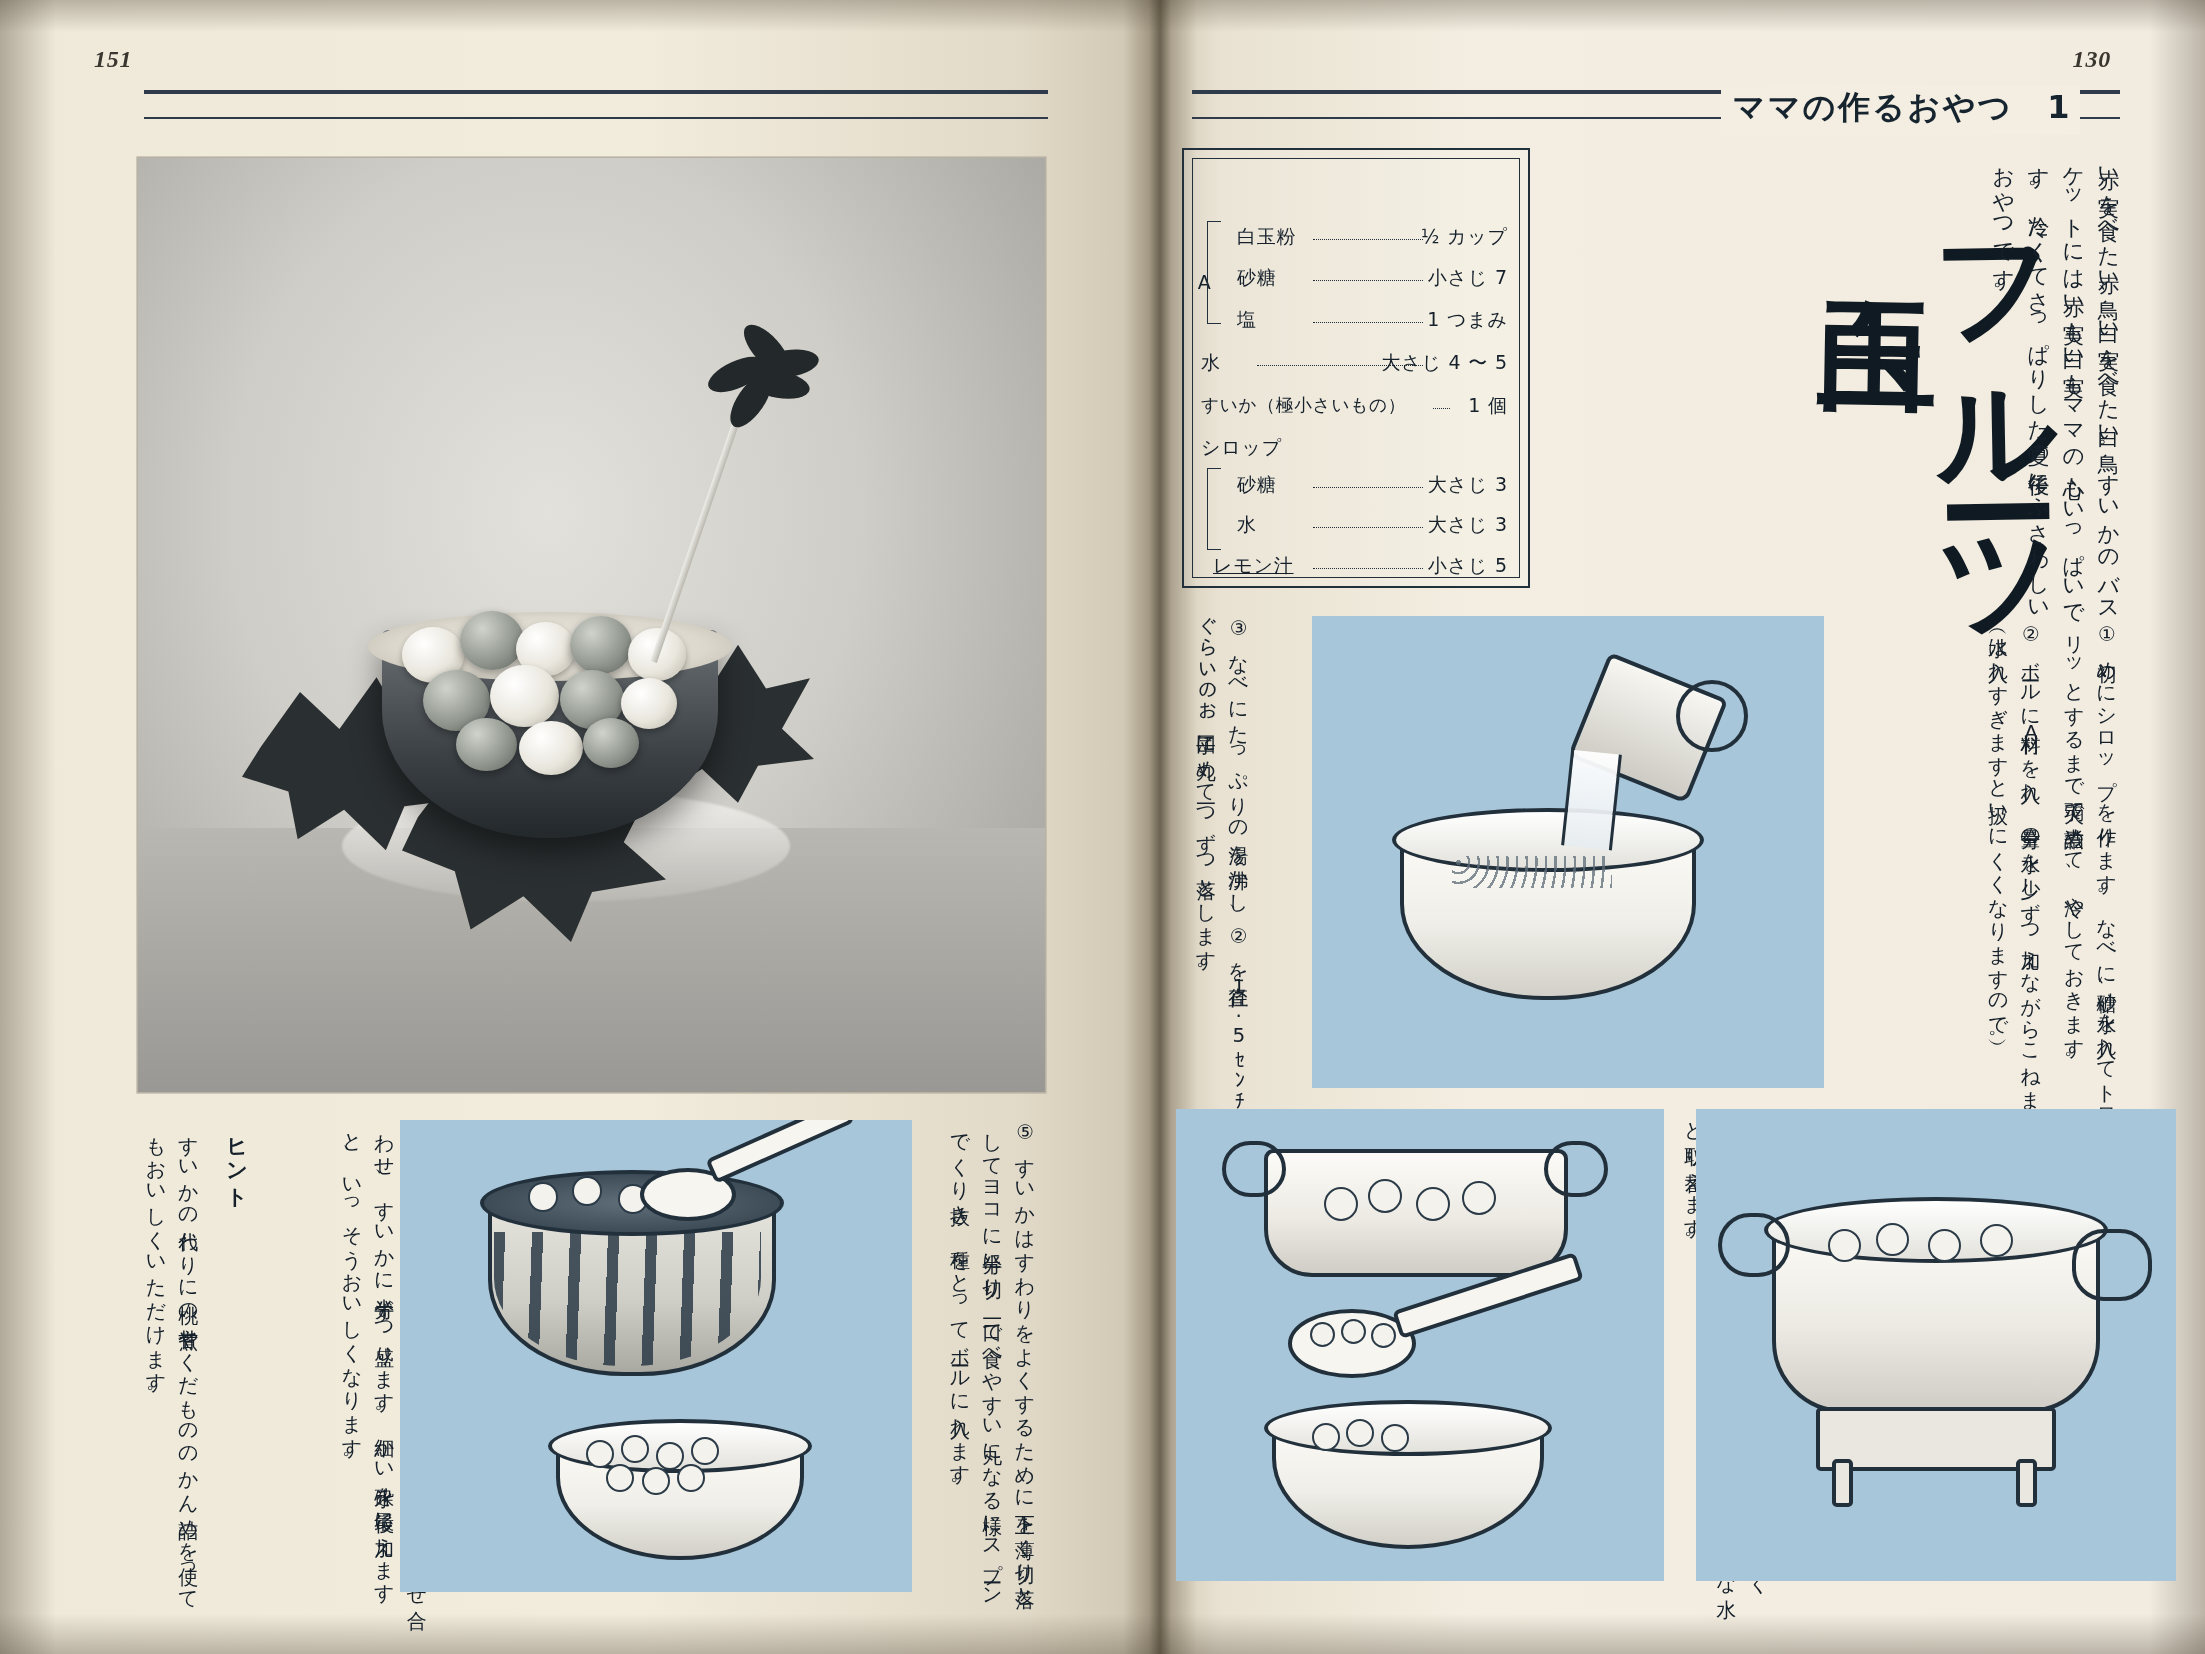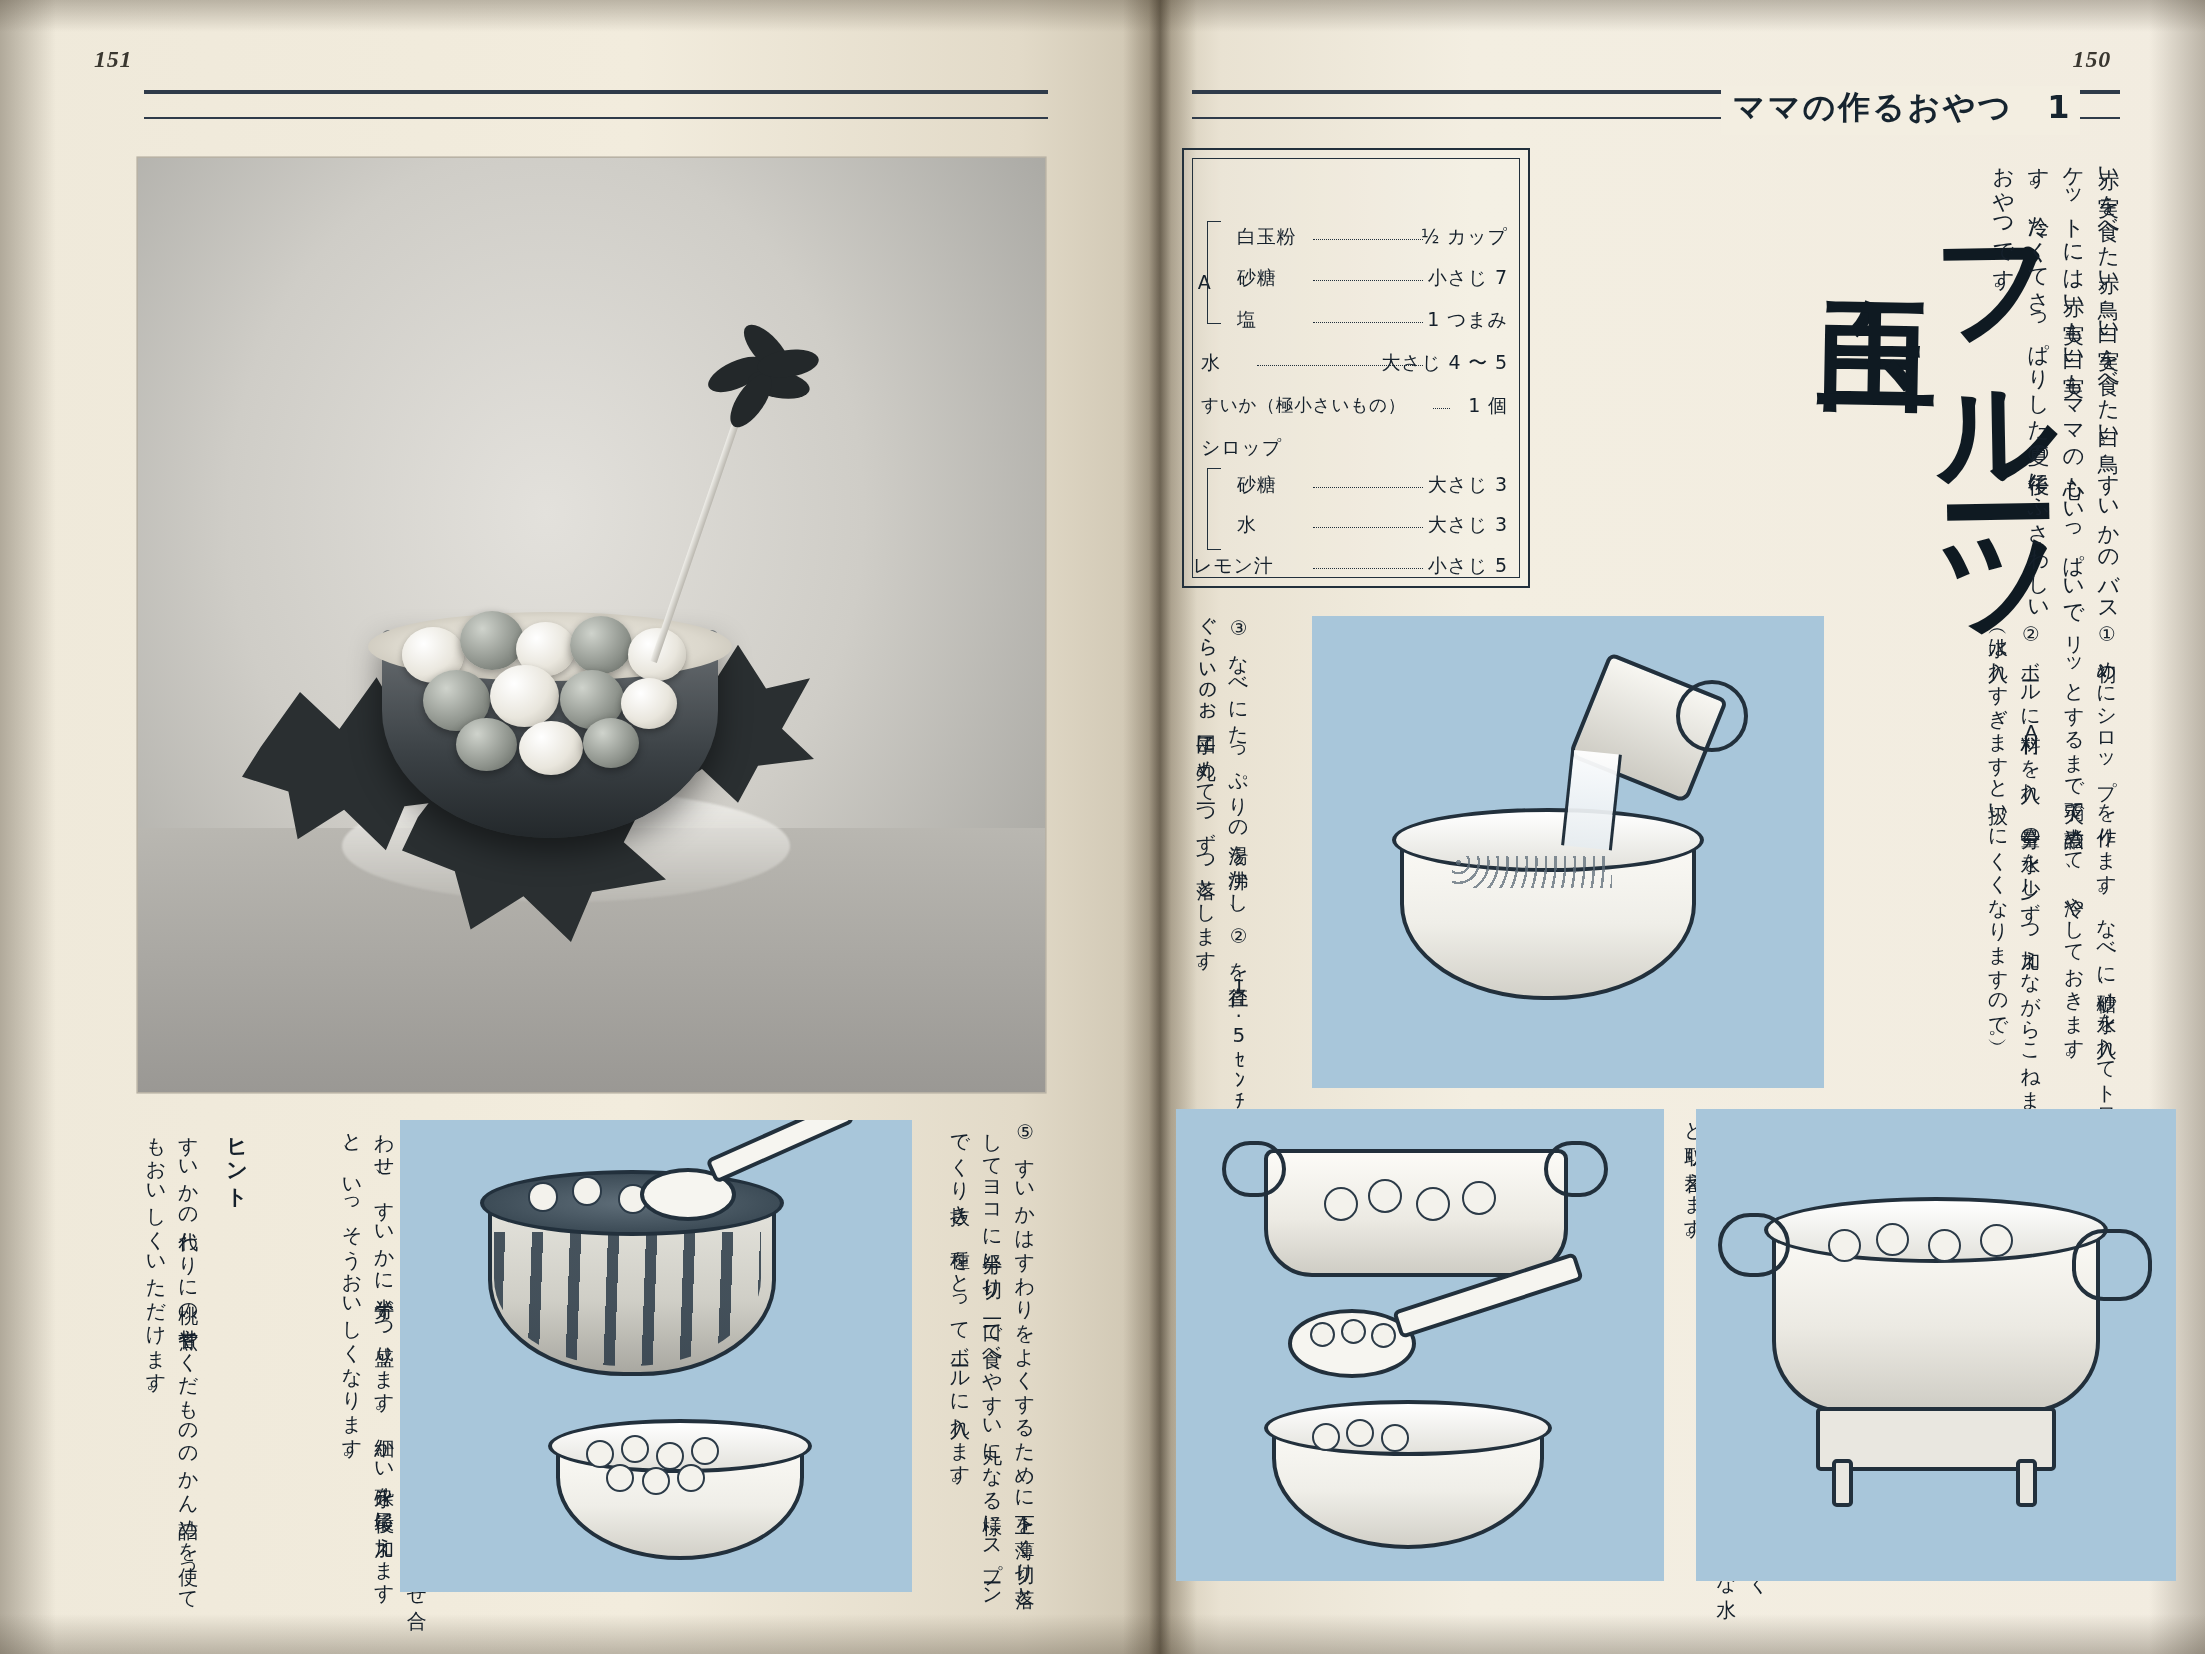--- a/index.html
+++ b/index.html
@@ -189,21 +189,21 @@
     <div class="page-left"></div>
     <div class="page-right"></div>
     <div class="gutter"></div>
     <div class="edge-shadow-l"></div>
     <div class="edge-shadow-r"></div>
     <div class="edge-top"></div>
     <div class="edge-bot"></div>
   </div>
 
   <div class="folio" id="folio-left">151</div>
-  <div class="folio" id="folio-right">150</div>
+  <div class="folio" id="folio-right">130</div>
 
   <div class="rule" id="rule-l1"></div>
   <div class="rule" id="rule-l2"></div>
   <div class="rule" id="rule-r1"></div>
   <div class="rule" id="rule-r2"></div>
 
   <div id="header-title">ママの作るおやつ　1</div>
 
   <div id="photo-frame">
     <div class="ph-bg"></div>
@@ -287,21 +287,21 @@
         <span class="nm">砂糖</span>
         <span class="dots"></span>
         <span class="qt">大さじ 3</span>
       </div>
       <div class="ing-row" style="top:346px;">
         <span class="nm">水</span>
         <span class="dots"></span>
         <span class="qt">大さじ 3</span>
       </div>
       <div class="ing-row" style="top:387px;">
-        <span class="nm" style="left:0;">レモン汁</span>
+        <span class="nm" style="left:20px;text-decoration:underline;">レモン汁</span>
         <span class="dots" style="left:120px;"></span>
         <span class="qt">小さじ 5</span>
       </div>
     </div>
   </div>
 
   <div class="vt step" id="step1" style="position:absolute;right:82px;top:622px;height:504px;">①初めにシロップを作ります。なべに砂糖、水を入れてトロリッとするまで弱火で煮詰めて、冷やしておきます。</div>
   <div class="vt step" id="step2" style="position:absolute;right:158px;top:622px;height:504px;">②ボールに材料Aを入れ、分量の水を少しずつ加えながらこねます（水は入れすぎますと扱いにくくなりますので）。</div>
 
   <div class="panel" style="left:1312px;top:616px;width:512px;height:472px;">

